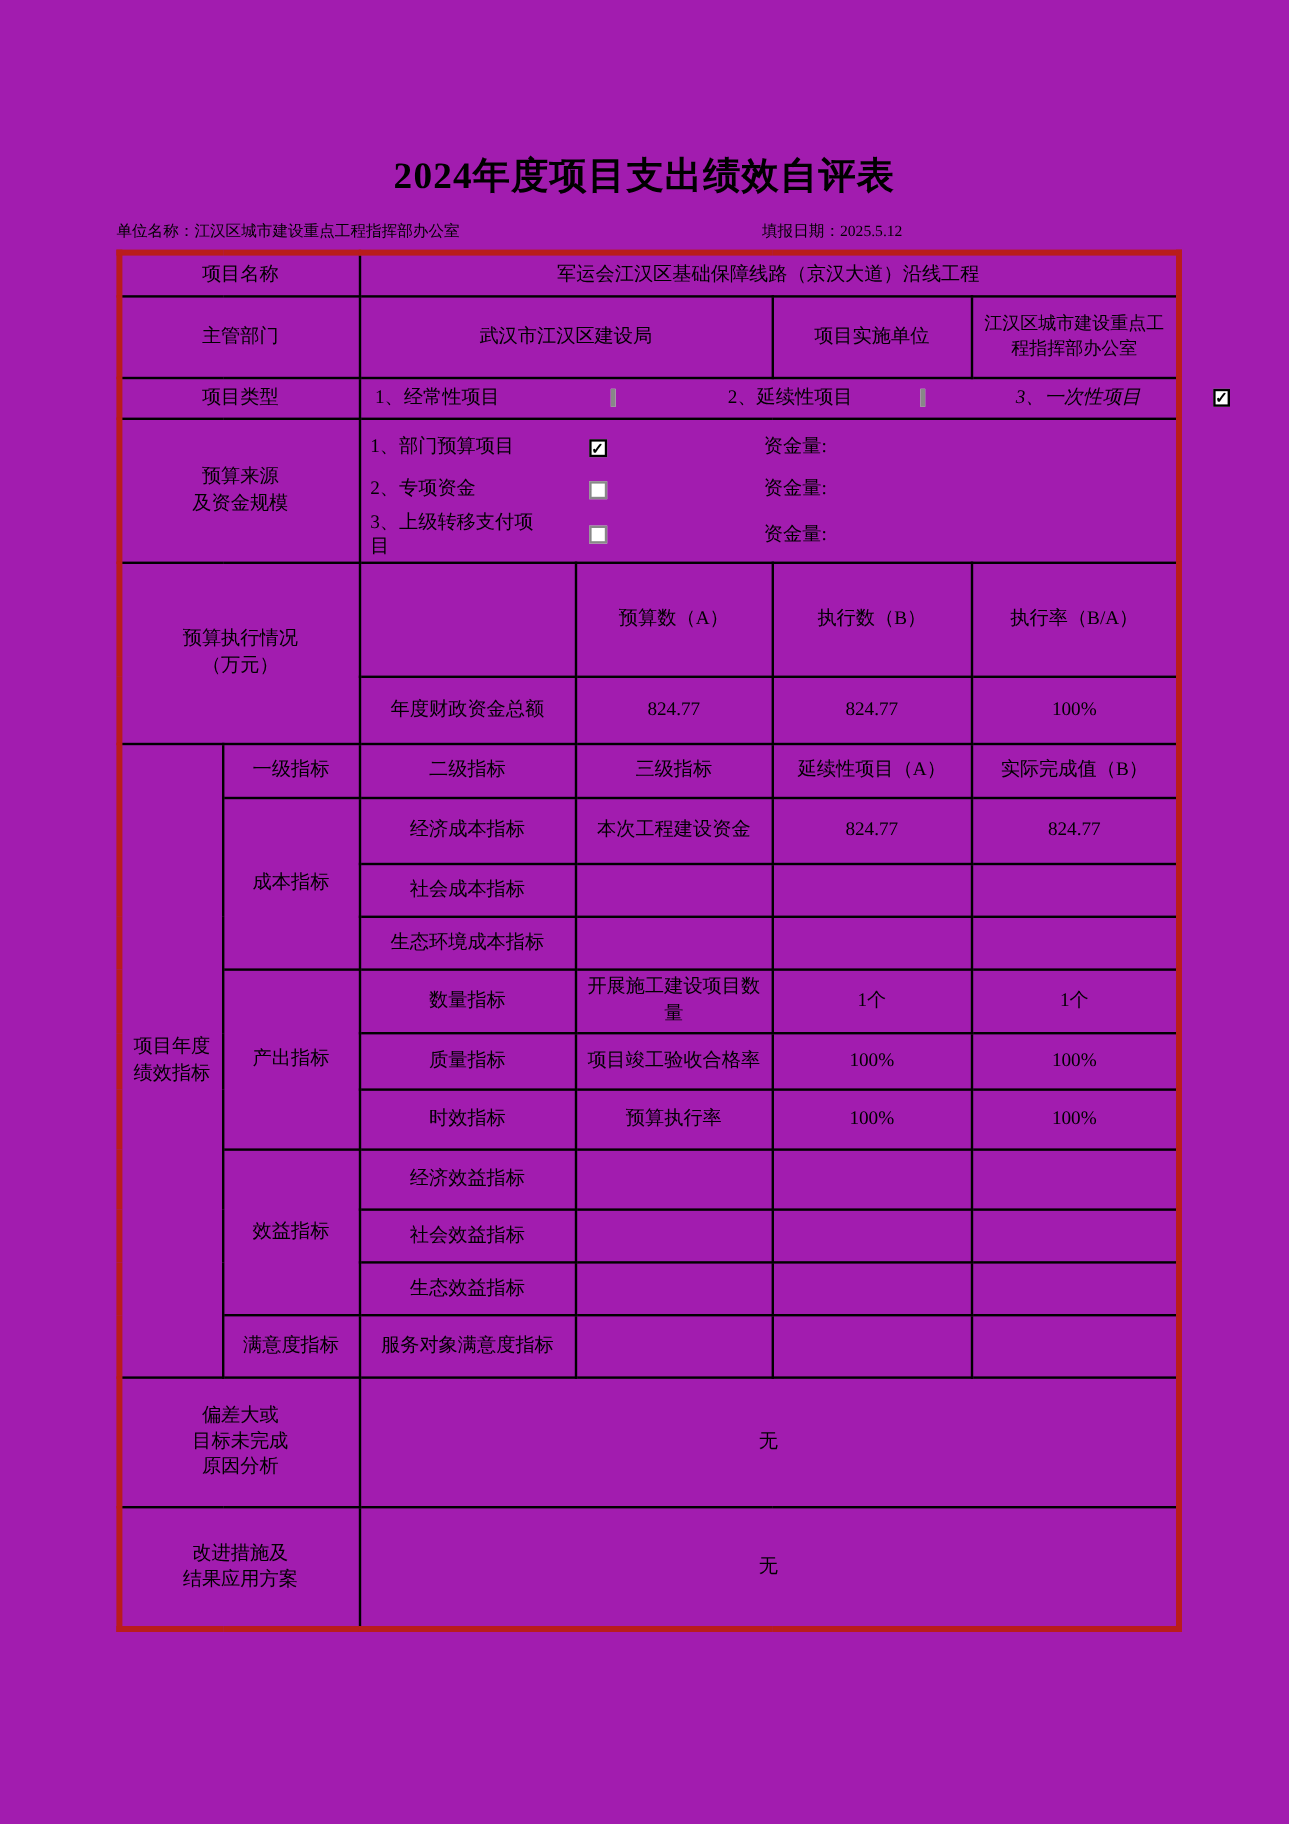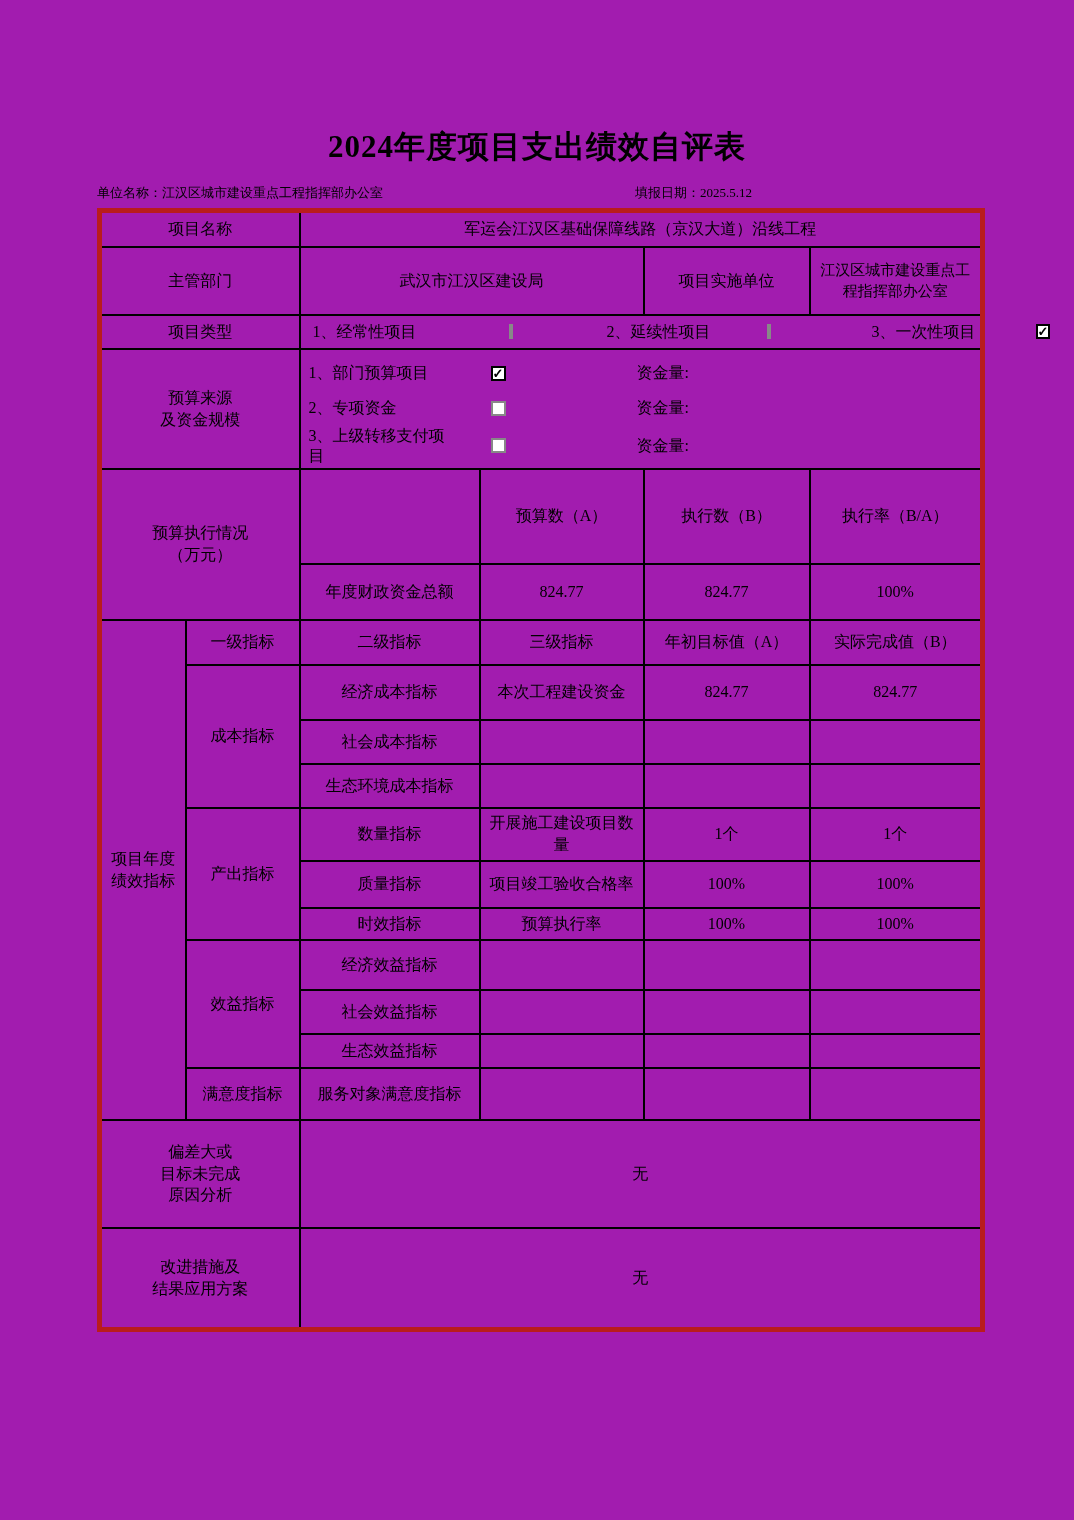--- a/index.html
+++ b/index.html
@@ -62,21 +62,21 @@
     vertical-align: -2px;
     background: #fff;
   }
   .cb.checked { border-color: #000; }
 
   
   .pt-row { display: flex; align-items: center; padding-left: 6px; white-space: nowrap; gap: 48px; }
   .pt-row .cb1 { margin-left: 44px; }
   .pt-row .lb2 { margin-left: 46px; }
   .pt-row .cb2 { margin-left: 8px; }
-  .pt-row .lb3 { margin-left: 53px; }
+  .pt-row .lb3 { margin-left: 28px; font-style: italic; }
   .pt-row .cb3 { margin-left: 12px; }
 
   
   .bs-wrap { padding: 4px 0 0 2px; }
   .bs-line {
     display: grid;
     grid-template-columns: 150px 178px 1fr;
     align-items: center;
     min-height: 35px;
     text-align: left;
@@ -172,21 +172,21 @@
       <td>824.77</td>
       <td>100%</td>
     </tr>
 
     <tr style="height:45px">
       <td rowspan="11" class="prelines">项目年度
 绩效指标</td>
       <td>一级指标</td>
       <td>二级指标</td>
       <td>三级指标</td>
-      <td>年初目标值（A）</td>
+      <td>延续性项目（A）</td>
       <td>实际完成值（B）</td>
     </tr>
 
     <tr style="height:55px">
       <td rowspan="3">成本指标</td>
       <td>经济成本指标</td>
       <td class="col-d">本次工程建设资金</td>
       <td>824.77</td>
       <td>824.77</td>
     </tr>
@@ -209,41 +209,41 @@
       <td class="col-d">开展施工建设项目数量</td>
       <td>1个</td>
       <td>1个</td>
     </tr>
     <tr style="height:47px">
       <td>质量指标</td>
       <td class="col-d">项目竣工验收合格率</td>
       <td>100%</td>
       <td>100%</td>
     </tr>
-    <tr style="height:32px">
+    <tr style="height:50px">
       <td>时效指标</td>
       <td class="col-d">预算执行率</td>
       <td>100%</td>
       <td>100%</td>
     </tr>
 
     <tr style="height:50px">
       <td rowspan="3">效益指标</td>
       <td>经济效益指标</td>
       <td class="col-d"></td>
       <td></td>
       <td></td>
     </tr>
     <tr style="height:44px">
       <td>社会效益指标</td>
       <td class="col-d"></td>
       <td></td>
       <td></td>
     </tr>
-    <tr style="height:34px">
+    <tr style="height:44px">
       <td>生态效益指标</td>
       <td class="col-d"></td>
       <td></td>
       <td></td>
     </tr>
 
     <tr style="height:52px">
       <td>满意度指标</td>
       <td>服务对象满意度指标</td>
       <td class="col-d"></td>

